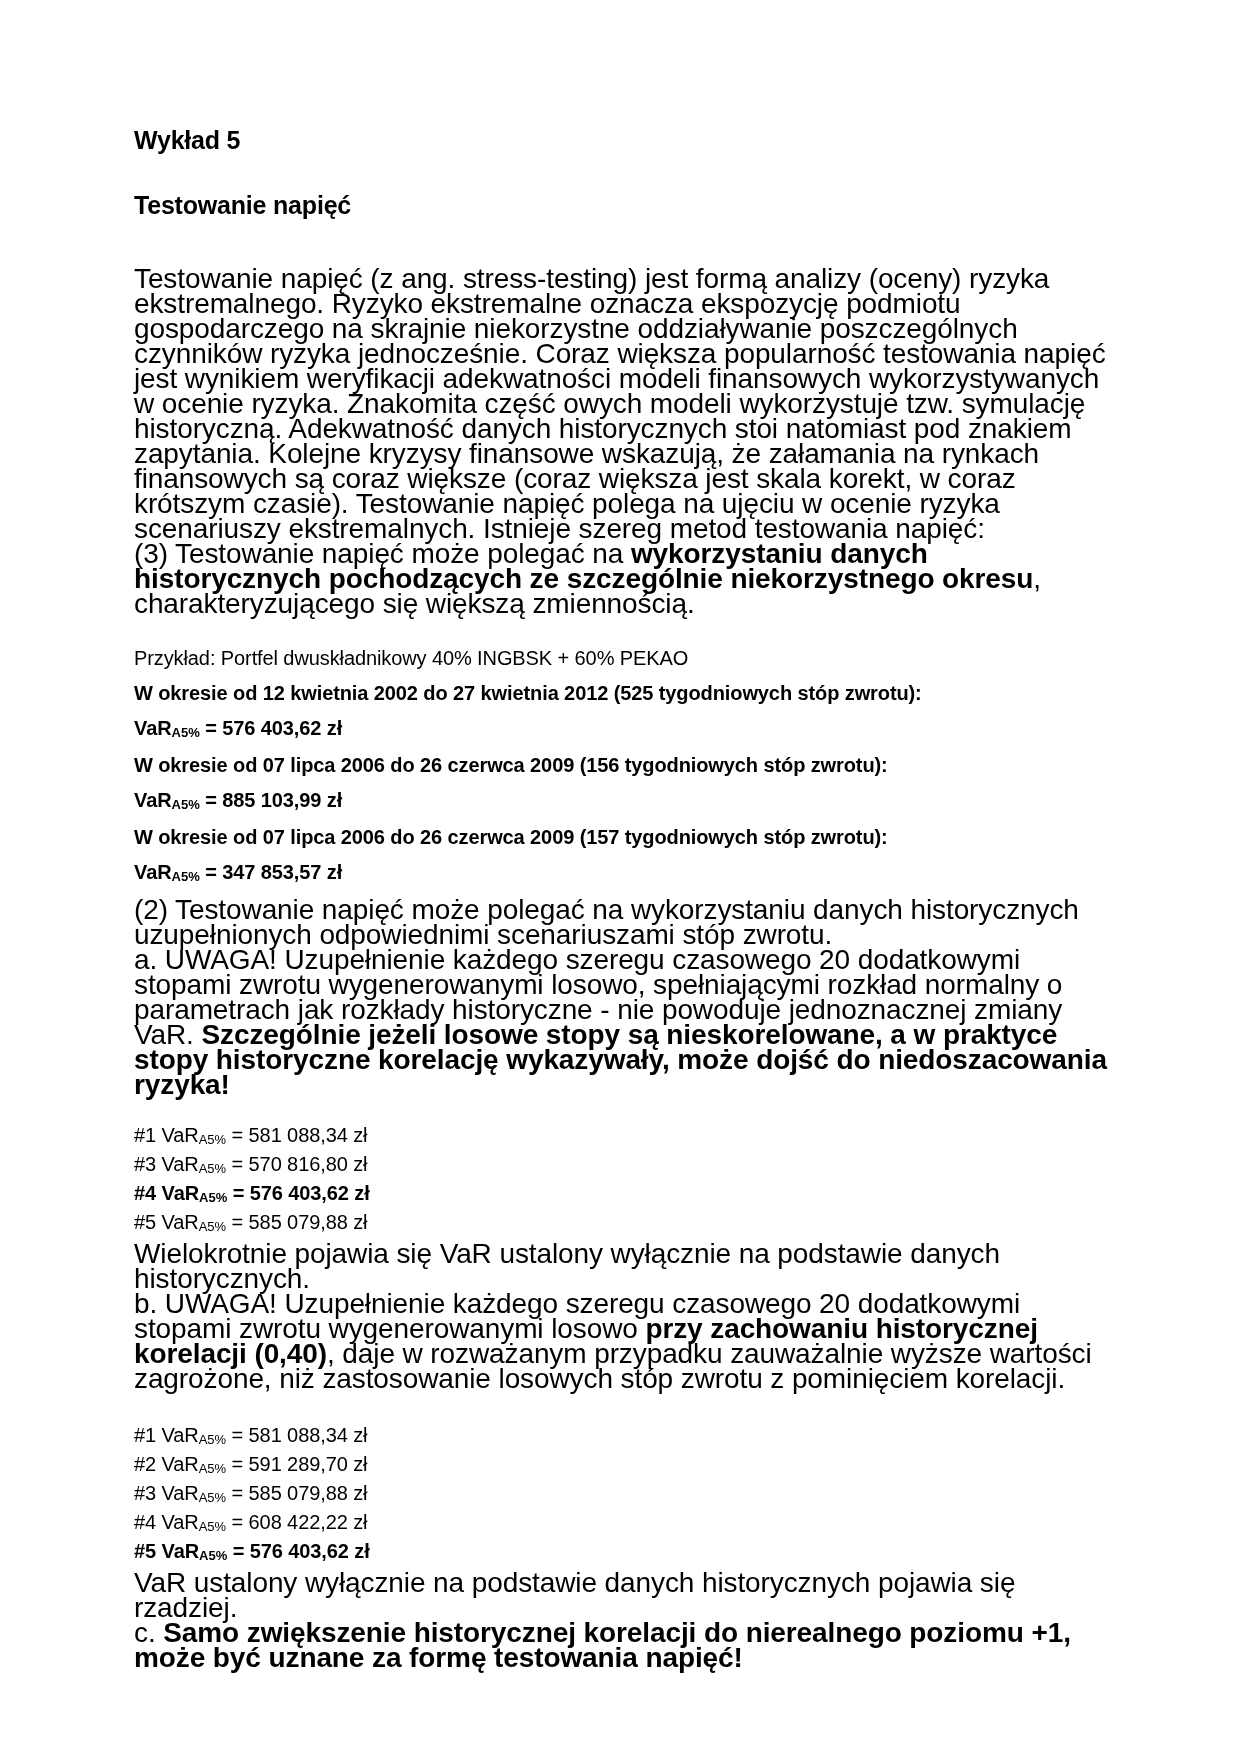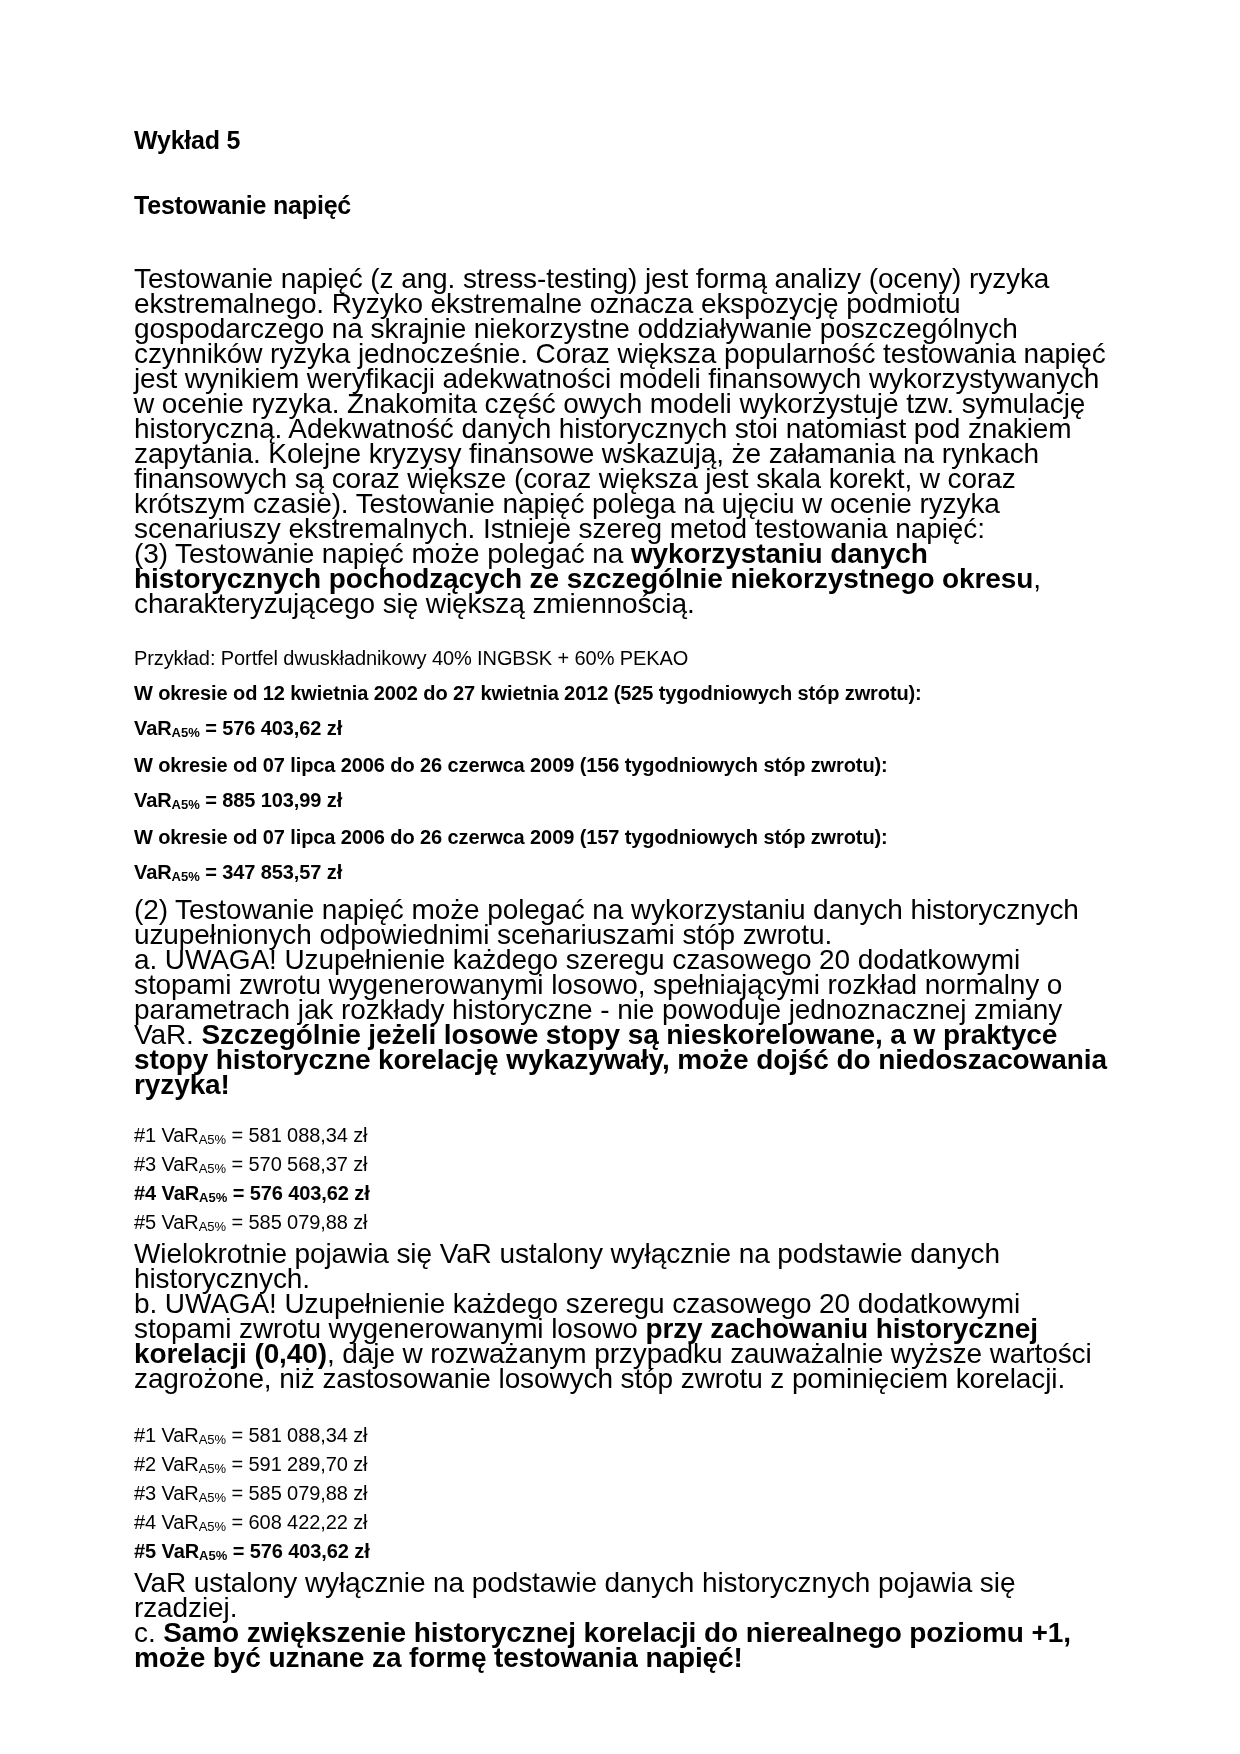--- a/index.html
+++ b/index.html
@@ -87,21 +87,21 @@
       <div class="line b">W okresie od 07 lipca 2006 do 26 czerwca 2009 (157 tygodniowych stóp zwrotu):</div>
       <div class="line b"><span>VaR</span><span class="sub">A5%</span><span> = 347 853,57 zł</span></div>
     </div>
 
     <p class="body"><span>(2) Testowanie napięć może polegać na wykorzystaniu danych historycznych uzupełnionych odpowiednimi scenariuszami stóp zwrotu.</span></p>
 
     <p class="body"><span>a. UWAGA! Uzupełnienie każdego szeregu czasowego 20 dodatkowymi stopami zwrotu wygenerowanymi losowo, spełniającymi rozkład normalny o parametrach jak rozkłady historyczne - nie powoduje jednoznacznej zmiany VaR. </span><span class="b">Szczególnie jeżeli losowe stopy są nieskorelowane, a w praktyce stopy historyczne korelację wykazywały, może dojść do niedoszacowania ryzyka!</span></p>
 
     <div class="varlist">
       <div class="row"><span>#1 VaR</span><span class="sub">A5%</span><span> = 581 088,34 zł</span></div>
-      <div class="row"><span>#3 VaR</span><span class="sub">A5%</span><span> = 570 568,37 zł</span></div>
+      <div class="row"><span>#3 VaR</span><span class="sub">A5%</span><span> = 570 816,80 zł</span></div>
       <div class="row b"><span>#4 VaR</span><span class="sub">A5%</span><span> = 576 403,62 zł</span></div>
       <div class="row"><span>#5 VaR</span><span class="sub">A5%</span><span> = 585 079,88 zł</span></div>
     </div>
 
     <p class="body">Wielokrotnie pojawia się VaR ustalony wyłącznie na podstawie danych historycznych.</p>
 
     <p class="body"><span>b. UWAGA! Uzupełnienie każdego szeregu czasowego 20 dodatkowymi stopami zwrotu wygenerowanymi losowo </span><span class="b">przy zachowaniu historycznej korelacji (0,40)</span><span>, daje w rozważanym przypadku zauważalnie wyższe wartości zagrożone, niż zastosowanie losowych stóp zwrotu z pominięciem korelacji.</span></p>
 
     <div class="varlist gap-b">
       <div class="row"><span>#1 VaR</span><span class="sub">A5%</span><span> = 581 088,34 zł</span></div>

